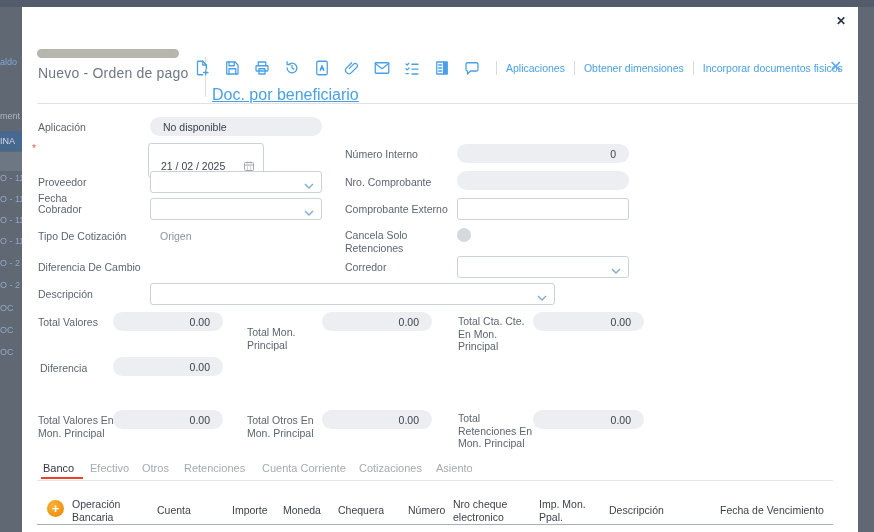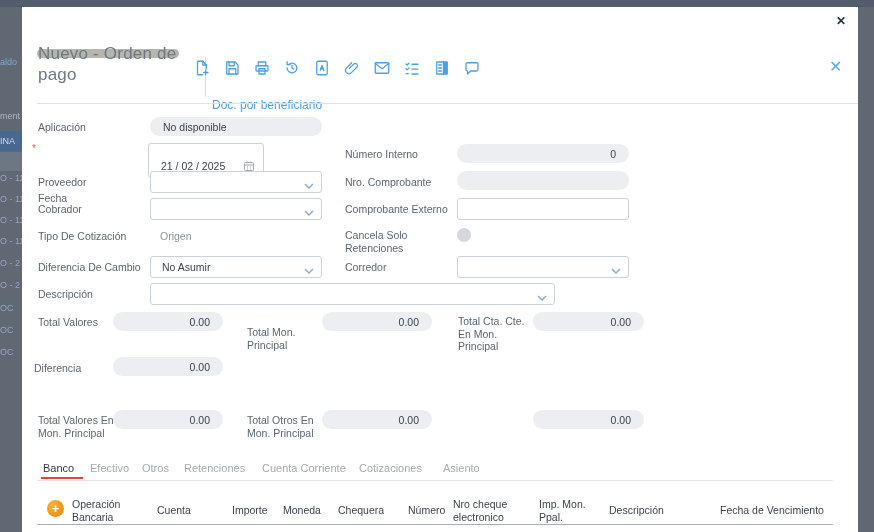--- a/index.html
+++ b/index.html
@@ -11,29 +11,29 @@
   .frag{color:#93a7c4;font-size:9px;left:0;width:22px;white-space:nowrap;overflow:hidden;}
   .frag-link{color:#7fa8dc;}
   .frag-tab{color:#aeb6c0;}
   .sel-band{left:0;top:131px;width:22px;height:20px;background:#47688f;}
   .gray-band{left:0;top:152px;width:22px;height:19px;background:#6d7683;}
   .frag-sel{color:#d3dbe4;}
   
   .modal{left:22px;top:7px;width:836px;height:525px;background:#ffffff;}
   .win-x{left:836px;top:14px;font-size:12px;font-weight:bold;color:#2b3340;cursor:pointer;}
   .skeleton{left:37px;top:49px;width:142px;height:9px;border-radius:5px;background:#b6b6ae;}
-  .title{left:38px;top:43px;width:152px;font-size:17px;line-height:1.25;color:#6e7883;letter-spacing:.2px;}
+  .title{left:38px;top:65px;width:152px;font-size:14px;line-height:1.25;color:#6e7883;letter-spacing:.2px;}
   .vdiv{width:1px;background:#d9dde2;}
   .toolbar{left:193px;top:59px;display:flex;gap:12px;align-items:center;}
   .tico{width:18px;height:18px;display:inline-block;cursor:pointer;}
   .links{left:487px;top:61px;display:flex;align-items:center;font-size:10.5px;color:#4aa0e8;}
   .links .ld{width:1px;height:14px;background:#d5dade;margin:0 9px;}
   .links span{cursor:pointer;white-space:nowrap;}
   .blue-x{left:829px;top:57px;font-size:16px;font-weight:300;color:#5aa7ec;cursor:pointer;}
-  .benef{left:212px;top:98px;font-size:12px;color:#4aa0e8;cursor:pointer;}
+  .benef{left:212px;top:86px;font-size:16px;color:#4aa0e8;cursor:pointer;text-decoration:underline;}
   .hrule{left:37px;top:103px;width:821px;height:1px;background:#dfe3e7;}
   
   .lbl{font-size:10.5px;color:#5c6571;line-height:1.2;}
   .req{color:#e05a52;font-size:10px;}
   .static-val{font-size:10.5px;color:#8b939e;}
   .pill{background:#eceef1;border-radius:10px;height:19px;display:flex;align-items:center;
         padding:0 13px;box-sizing:border-box;font-size:10.5px;color:#3c434e;}
   .pill.num{justify-content:flex-end;}
   .inputbox{background:#fff;border:1px solid #cbd2d9;border-radius:3px;box-sizing:border-box;
             display:flex;align-items:center;font-size:10.5px;color:#3c434e;}
@@ -147,20 +147,28 @@
           <path d="M7.5 8h4M7.5 12h4M7.5 16h4"></path>
         </svg>
     </span>
     <span class="tico">
       <svg viewBox="0 0 24 24" width="18" height="18" fill="none" stroke="#4aa0e8" stroke-width="1.7" stroke-linecap="round" stroke-linejoin="round">
           <path d="M4 7a2 2 0 0 1 2-2h12a2 2 0 0 1 2 2v7a2 2 0 0 1-2 2h-8l-4 4v-4H6a2 2 0 0 1-2-2z"></path>
         </svg>
     </span>
   </div>
 
+  <div class="abs links">
+    <span class="ld"></span>
+    <span>Aplicaciones</span>
+    <span class="ld"></span>
+    <span>Obtener dimensiones</span>
+    <span class="ld"></span>
+    <span>Incorporar documentos fisicos</span>
+  </div>
   <span class="abs blue-x">✕</span>
   <span class="abs benef">Doc. por beneficiario</span>
   <div class="abs hrule"></div>
 
   <span class="abs lbl" style="left:38px;top:121px;">Aplicación</span>
   <div class="abs pill" style="left:150px;top:117px;width:172px;">No disponible</div>
 
   <span class="abs req" style="left:32px;top:143px;">*</span>
   <span class="abs lbl" style="left:38px;top:148px;margin-top:44px;">Fecha</span>
   <div class="abs inputbox" style="left:148px;top:143px;width:116px;height:35px;padding:10px 8px 0 12px;">
@@ -187,26 +195,20 @@
     <span></span>
     <span class="chev"><svg width="10" height="6" viewBox="0 0 10 6" fill="none" stroke="#85a9cf" stroke-width="1.4">
           <polyline points="1,1 5,5 9,1"></polyline>
         </svg></span>
   </div>
 
   <span class="abs lbl" style="left:38px;top:230px;">Tipo De Cotización</span>
   <span class="abs static-val" style="left:160px;top:230px;">Origen</span>
 
   <span class="abs lbl" style="left:38px;top:261px;">Diferencia De Cambio</span>
-  <div class="abs inputbox sel" style="left:150px;top:256px;width:172px;height:22px;">
-    <span>No Asumir</span>
-    <span class="chev"><svg width="10" height="6" viewBox="0 0 10 6" fill="none" stroke="#85a9cf" stroke-width="1.4">
-          <polyline points="1,1 5,5 9,1"></polyline>
-        </svg></span>
-  </div>
 
   <span class="abs lbl" style="left:38px;top:288px;">Descripción</span>
   <div class="abs inputbox sel" style="left:150px;top:283px;width:405px;height:22px;">
     <span></span>
     <span class="chev"><svg width="10" height="6" viewBox="0 0 10 6" fill="none" stroke="#85a9cf" stroke-width="1.4">
           <polyline points="1,1 5,5 9,1"></polyline>
         </svg></span>
   </div>
 
   <span class="abs lbl" style="left:345px;top:148px;">Número Interno</span>
@@ -231,38 +233,39 @@
 
   <span class="abs lbl" style="left:38px;top:316px;">Total Valores</span>
   <div class="abs pill num" style="left:113px;top:312px;width:110px;">0.00</div>
 
   <span class="abs lbl" style="left:247px;top:326px;width:64px;">Total Mon. Principal</span>
   <div class="abs pill num" style="left:322px;top:312px;width:110px;">0.00</div>
 
   <span class="abs lbl" style="left:458px;top:315px;width:72px;">Total Cta. Cte. En Mon. Principal</span>
   <div class="abs pill num" style="left:533px;top:312px;width:111px;">0.00</div>
 
-  <span class="abs lbl" style="left:34px;top:362px;text-align:center;">Diferencia</span>
+  <span class="abs lbl" style="left:40px;top:362px;text-align:center;">Diferencia</span>
   <div class="abs pill num" style="left:113px;top:357px;width:110px;">0.00</div>
 
   <span class="abs lbl" style="left:38px;top:414px;width:82px;">Total Valores En Mon. Principal</span>
   <div class="abs pill num" style="left:113px;top:410px;width:110px;">0.00</div>
 
   <span class="abs lbl" style="left:247px;top:414px;width:78px;">Total Otros En Mon. Principal</span>
   <div class="abs pill num" style="left:322px;top:410px;width:110px;">0.00</div>
 
+  <span class="abs lbl" style="left:458px;top:412px;width:80px;">Total Retenciones En Mon. Principal</span>
   <div class="abs pill num" style="left:533px;top:410px;width:111px;">0.00</div>
 
   <span class="abs tab active" style="left:43px;top:462px;">Banco</span>
   <span class="abs tab" style="left:90px;top:462px;">Efectivo</span>
   <span class="abs tab" style="left:142px;top:462px;">Otros</span>
   <span class="abs tab" style="left:184px;top:462px;">Retenciones</span>
   <span class="abs tab" style="left:262px;top:462px;">Cuenta Corriente</span>
   <span class="abs tab" style="left:359px;top:462px;">Cotizaciones</span>
-  <span class="abs tab" style="left:436px;top:462px;margin-left:7px;">Asiento</span>
+  <span class="abs tab" style="left:436px;top:462px;">Asiento</span>
   <div class="abs tab-underline"></div>
   <div class="abs tabs-border"></div>
 
   <div class="abs addbtn">+</div>
   <span class="abs col" style="left:72px;top:498px;width:58px;">Operación Bancaria</span>
   <span class="abs col" style="left:157px;top:504px;">Cuenta</span>
   <span class="abs col" style="left:232px;top:504px;">Importe</span>
   <span class="abs col" style="left:283px;top:504px;">Moneda</span>
   <span class="abs col" style="left:338px;top:504px;">Chequera</span>
   <span class="abs col" style="left:398px;top:504px;margin-left:10px;">Número</span>

